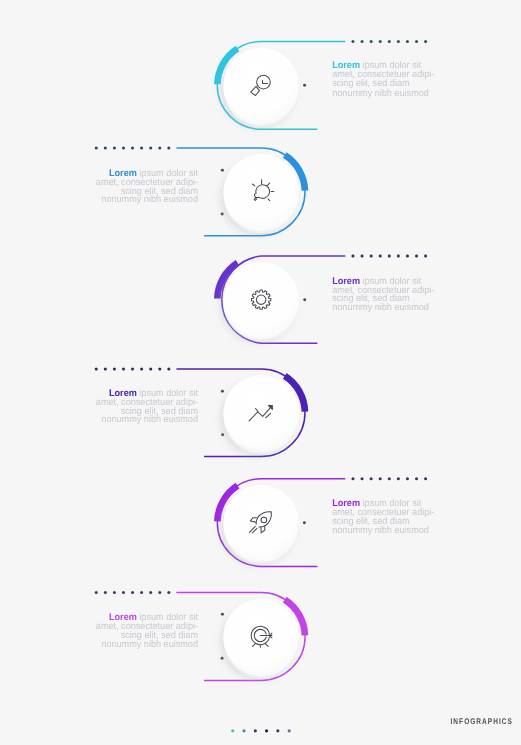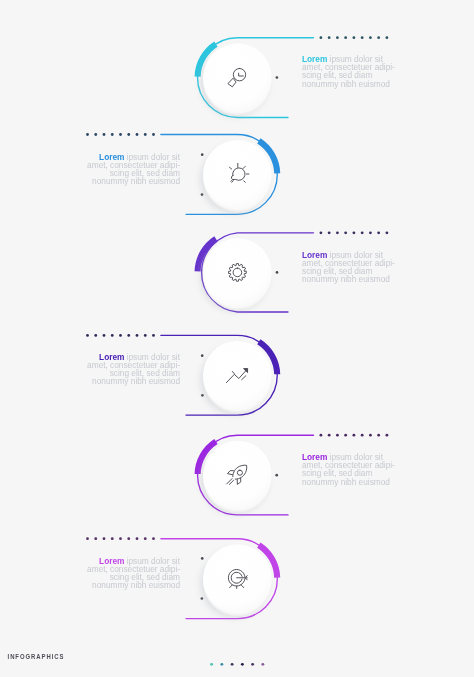--- a/index.html
+++ b/index.html
@@ -3,21 +3,21 @@
 <meta charset="utf-8">
 <title>Infographic</title>
 <style>
   html,body{margin:0;padding:0;}
   body{width:474px;height:677px;background:#f6f6f6;font-family:"Liberation Sans",sans-serif;overflow:hidden;}
   #stage{position:relative;width:474px;height:677px;background:#f6f6f6;}
   .vec{position:absolute;left:0;top:0;width:474px;height:677px;overflow:visible;}
   .desc{position:absolute;width:106px;font-size:8.8px;line-height:8.05px;color:#c6c9cf;letter-spacing:-0.02px;white-space:nowrap;}
   .desc b{font-weight:bold;}
   .dline{height:8.05px;transform:scaleX(0.945);}
-  #brand{position:absolute;left:0;width:474px;text-align:left;line-height:0;}
+  #brand{position:absolute;left:0;width:474px;text-align:right;line-height:0;}
   #brand .bname{vertical-align:baseline;}
   #brand .bname{display:inline-block;font-size:7.5px;font-weight:bold;letter-spacing:1.2px;color:#4d4d55;transform:scaleX(0.79);transform-origin:center;}
   #branddots{position:absolute;left:0;width:474px;text-align:center;font-size:0;}
 </style>
 </head>
 <body>
 
 <div id="stage">
   <svg class="vec" id="vec" viewBox="0 0 474 677">
       <defs>

